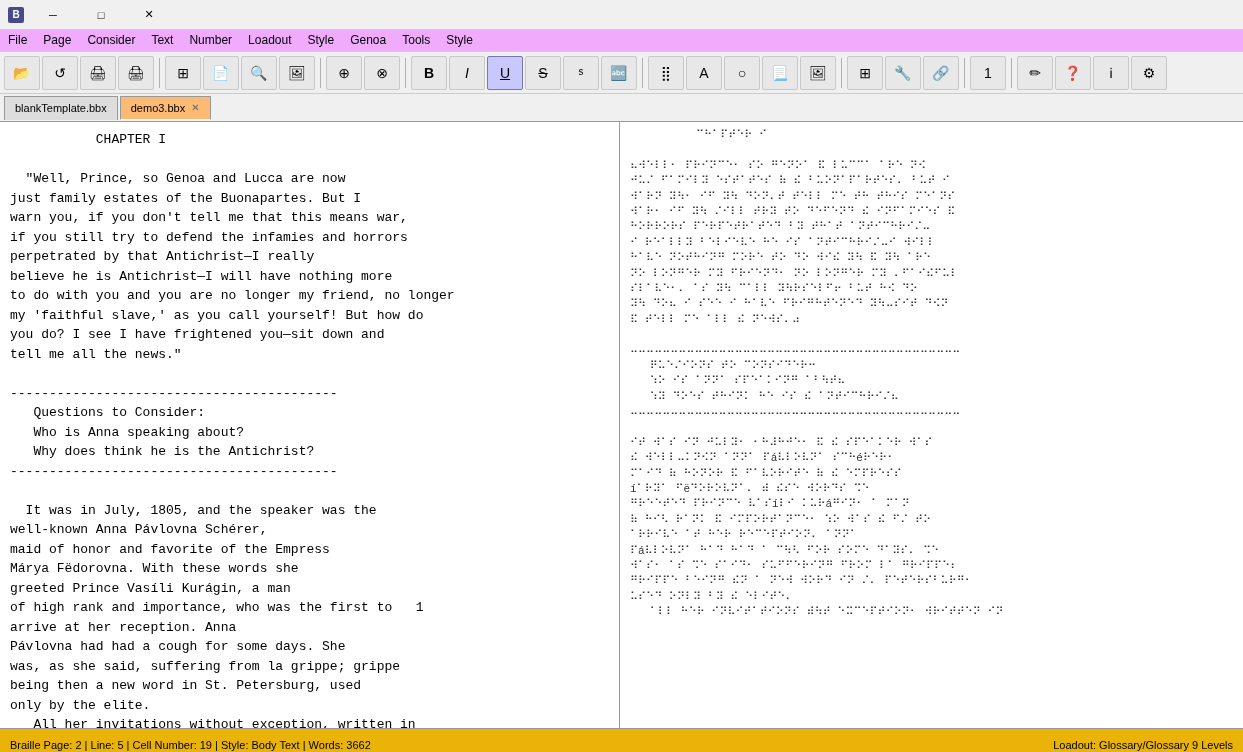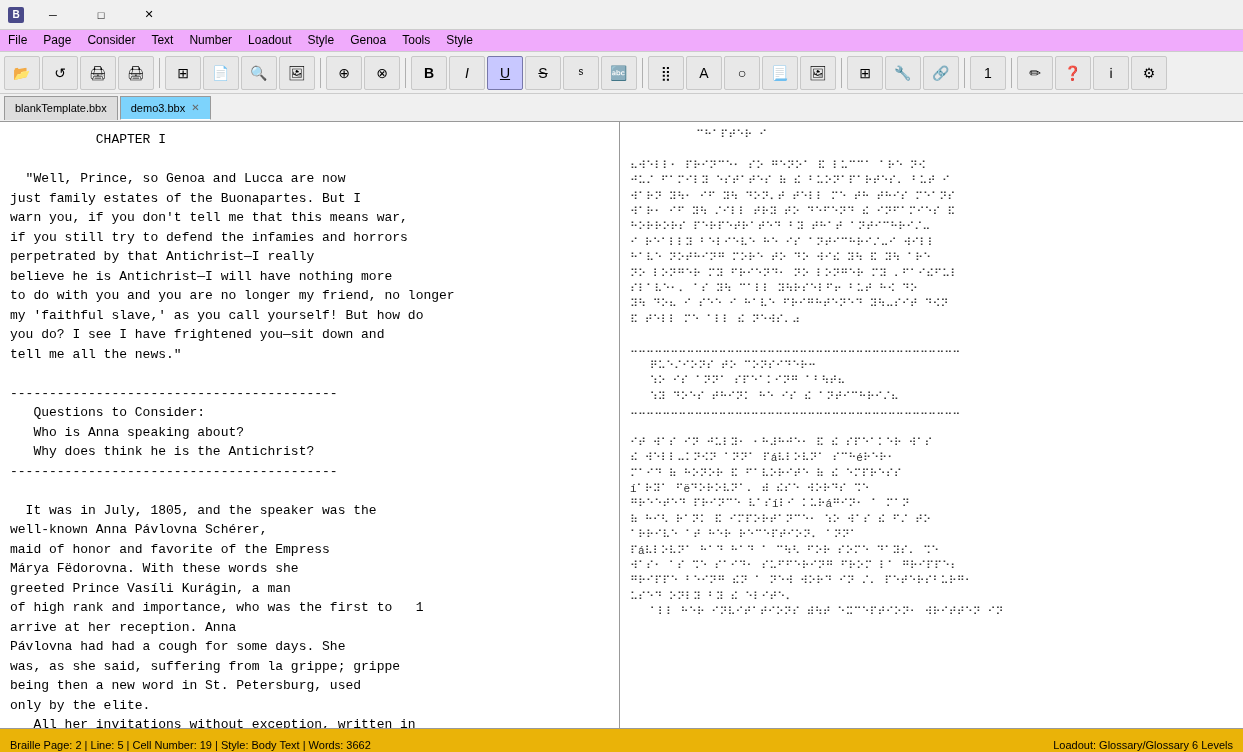--- a/index.html
+++ b/index.html
@@ -96,21 +96,21 @@
       padding: 0 10px;
       background: #ddd;
       border: 1px solid #999;
       border-bottom: none;
       cursor: pointer;
       font-size: 11px;
       display: flex; align-items: center; gap: 6px;
       margin-right: 2px;
     }
     .tab.active {
-      background: #7dd3fc;
+      background: #fdba74;
       border-bottom: 1px solid white;
     }
     .tab-close {
       font-size: 10px;
       color: #666;
       cursor: pointer;
     }
 
     
     #main {
@@ -314,14 +314,14 @@
 ⠏á⠧⠇⠕⠧⠝⠁ ⠓⠁⠙ ⠓⠁⠙ ⠁ ⠉⠳⠣ ⠋⠕⠗ ⠎⠕⠍⠑ ⠙⠁⠽⠎⠄ ⠩⠑
 ⠺⠁⠎⠂ ⠁⠎ ⠩⠑ ⠎⠁⠊⠙⠂ ⠎⠥⠋⠋⠑⠗⠊⠝⠛ ⠋⠗⠕⠍ ⠇⠁ ⠛⠗⠊⠏⠏⠑⠆
 ⠛⠗⠊⠏⠏⠑ ⠃⠑⠊⠝⠛ ⠮⠝ ⠁ ⠝⠑⠺ ⠺⠕⠗⠙ ⠊⠝ ⠌⠄ ⠏⠑⠞⠑⠗⠎⠃⠥⠗⠛⠂
 ⠥⠎⠑⠙ ⠕⠝⠇⠽ ⠃⠽ ⠮ ⠑⠇⠊⠞⠑⠄
    ⠁⠇⠇ ⠓⠑⠗ ⠊⠝⠧⠊⠞⠁⠞⠊⠕⠝⠎ ⠾⠳⠞ ⠑⠭⠉⠑⠏⠞⠊⠕⠝⠂ ⠺⠗⠊⠞⠞⠑⠝ ⠊⠝</div>
   </div>
 </div>
 
 <div id="statusbar">
   <span class="status-left">Braille Page: 2 | Line: 5 | Cell Number: 19 | Style: Body Text | Words: 3662</span>
-  <span class="status-right">Loadout: Glossary/Glossary 6 Levels</span>
+  <span class="status-right">Loadout: Glossary/Glossary 9 Levels</span>
 </div>
 
 </body></html>

